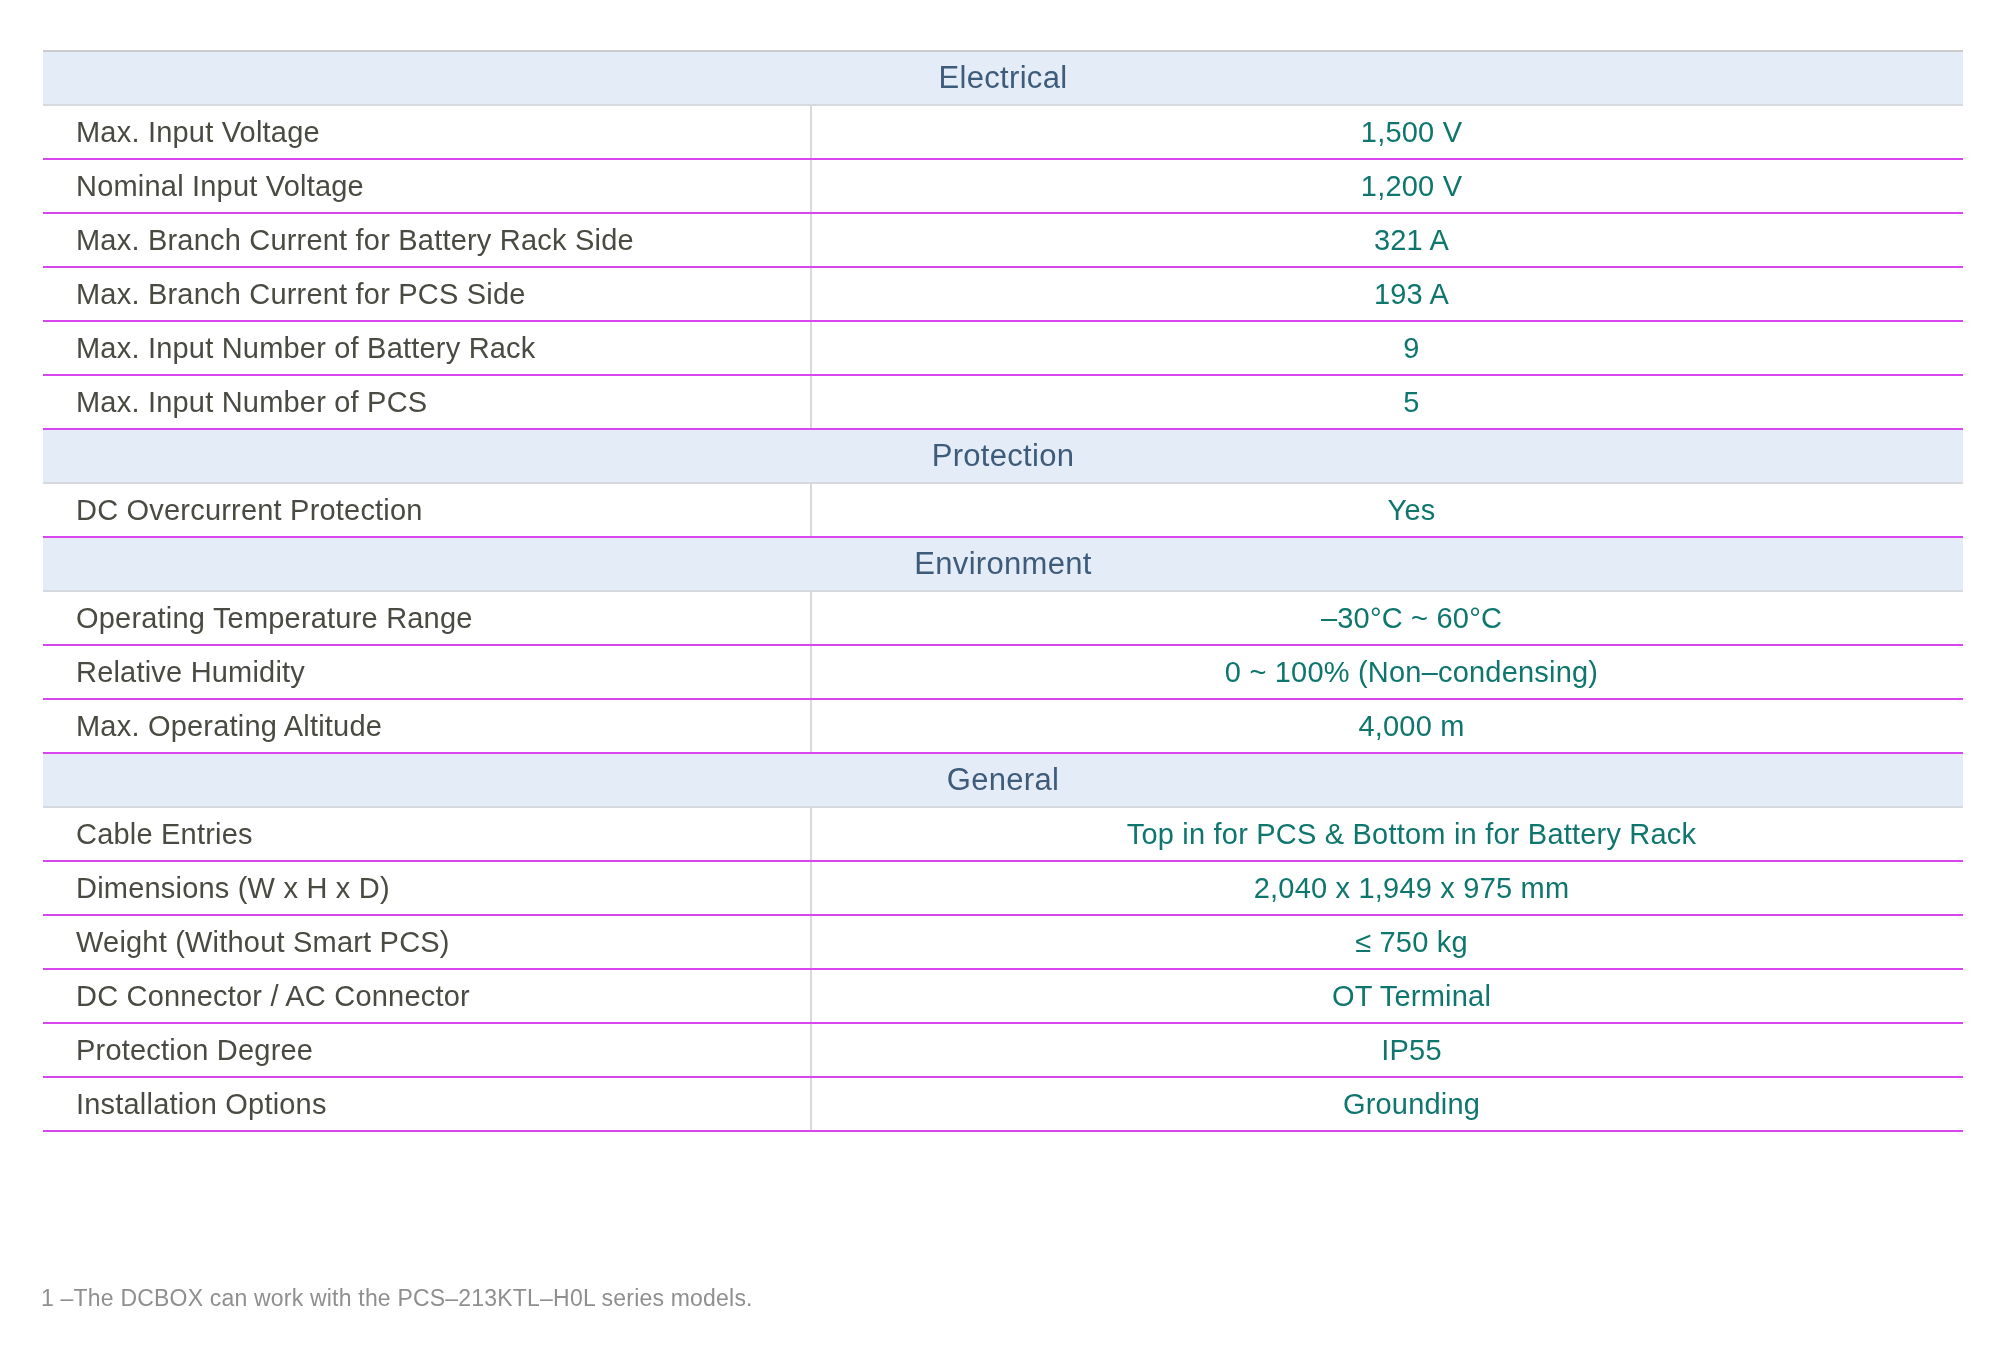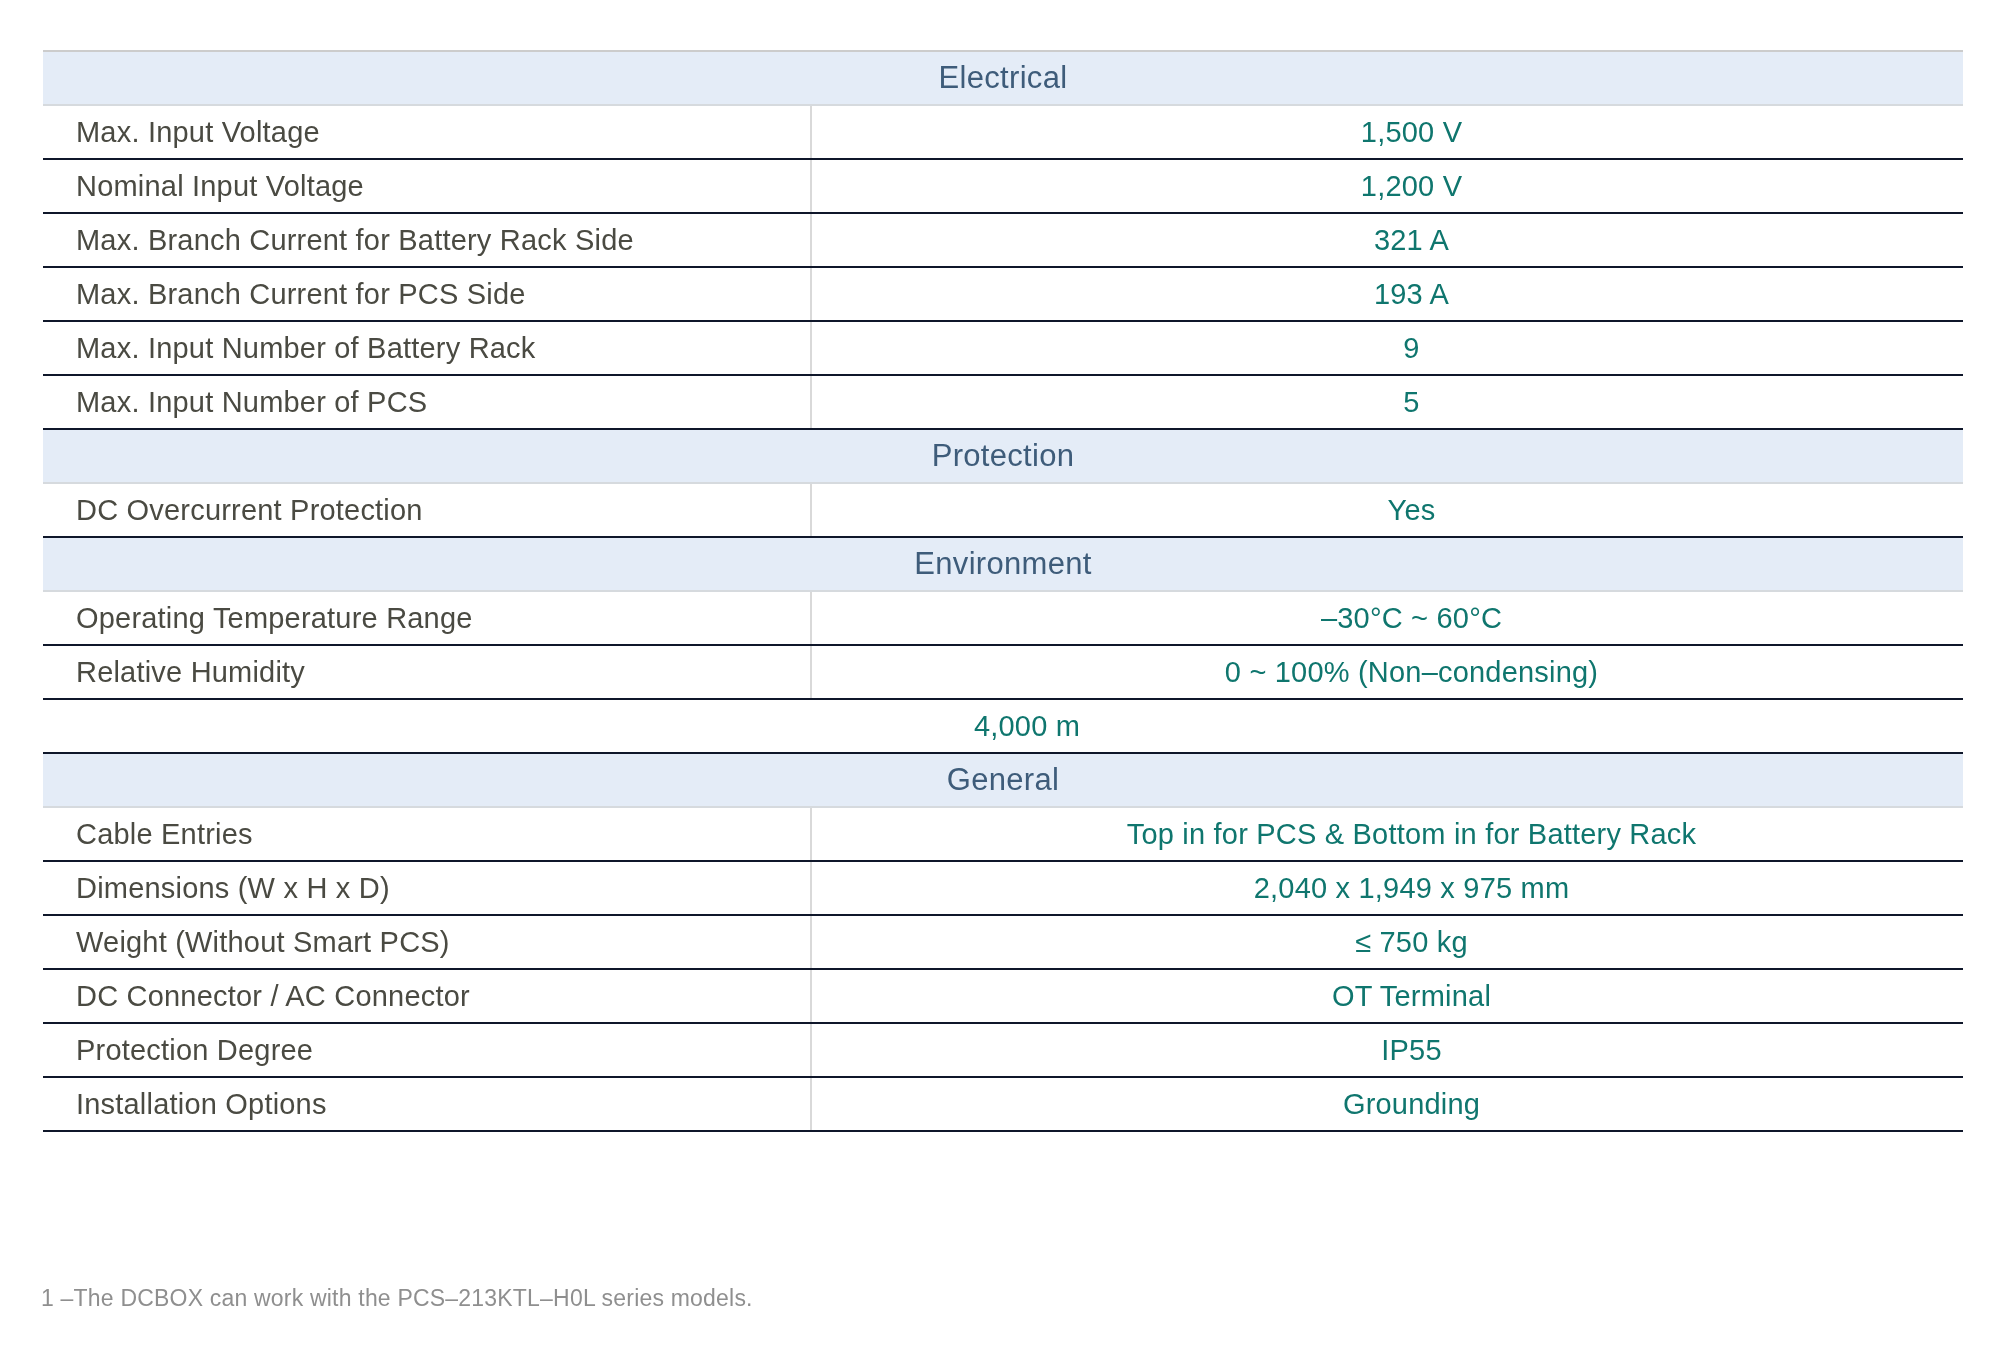--- a/index.html
+++ b/index.html
@@ -30,21 +30,21 @@
     font-size: 31px;
     letter-spacing: 0.3px;
     display: flex;
     align-items: center;
     justify-content: center;
   }
   .row {
     display: flex;
     align-items: stretch;
     height: 52px;
-    border-bottom: 2px solid #0f172a;
+    border-bottom: 2px solid #d946ef;
     background: #ffffff;
   }
   .cell-label {
     width: 769px;
     box-sizing: border-box;
     padding-left: 33px;
     border-right: 2px solid #d9d9d9;
     display: flex;
     align-items: center;
     font-size: 29px;
@@ -118,20 +118,21 @@
 
     <div class="row">
       <div class="cell-label">Operating Temperature Range</div>
       <div class="cell-value">–30°C ~ 60°C</div>
     </div>
     <div class="row">
       <div class="cell-label">Relative Humidity</div>
       <div class="cell-value">0 ~ 100% (Non–condensing)</div>
     </div>
     <div class="row">
+      <div class="cell-label">Max. Operating Altitude</div>
       <div class="cell-value">4,000 m</div>
     </div>
 
     <div class="sec-header">General</div>
 
     <div class="row">
       <div class="cell-label">Cable Entries</div>
       <div class="cell-value">Top in for PCS &amp; Bottom in for Battery Rack</div>
     </div>
     <div class="row">

